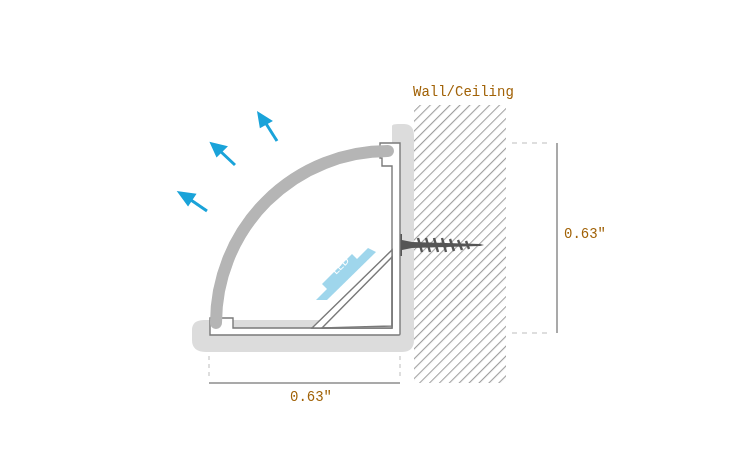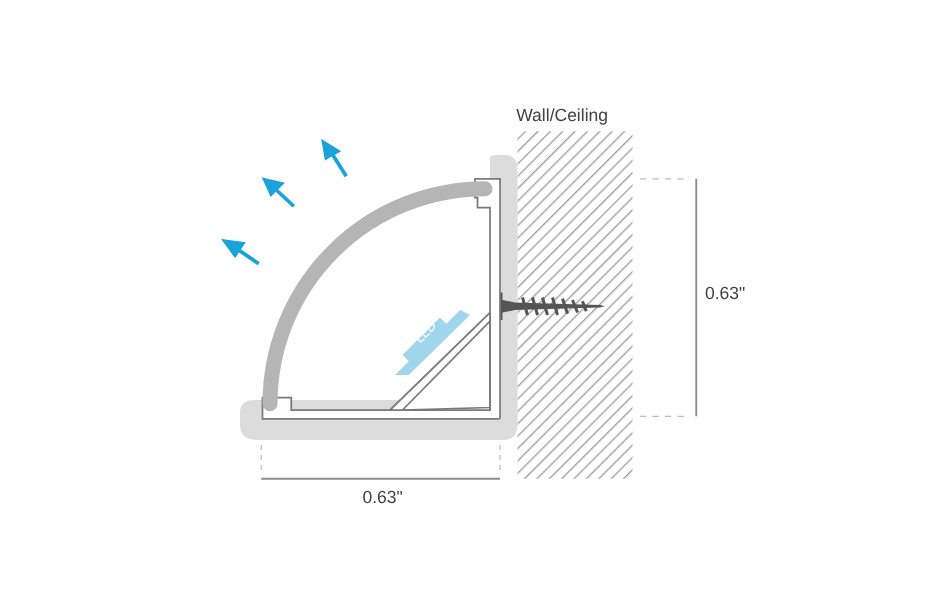--- a/index.html
+++ b/index.html
@@ -1,18 +1,18 @@
 <!DOCTYPE html>
 <html><head>
 <meta charset="utf-8">
 <style>
   html, body { margin: 0; padding: 0; background: #ffffff; }
   body { width: 750px; height: 475px; position: relative; overflow: hidden; font-family: "DejaVu Sans", sans-serif; }
   #diagram { position: absolute; left: 0; top: 0; width: 750px; height: 475px; }
-  .label { position: absolute; color: #404040; font-size: 14px; font-family: Liberation Sans, sans-serif; white-space: nowrap; }
+  .label { position: absolute; color: #a16207; font-size: 14px; font-family: Liberation Mono, monospace; white-space: nowrap; }
   #wall-label { left: 413px; top: 84px; }
   #dim-h-label { left: 290px; top: 389px; }
   #dim-v-label { left: 564px; top: 226px; }
 </style>
 </head>
 <body>
 
 <svg id="diagram" viewBox="0 0 750 475" xmlns="http://www.w3.org/2000/svg">
   <defs>
     <pattern id="hatch" patternUnits="userSpaceOnUse" width="7" height="7" patternTransform="rotate(45)">

